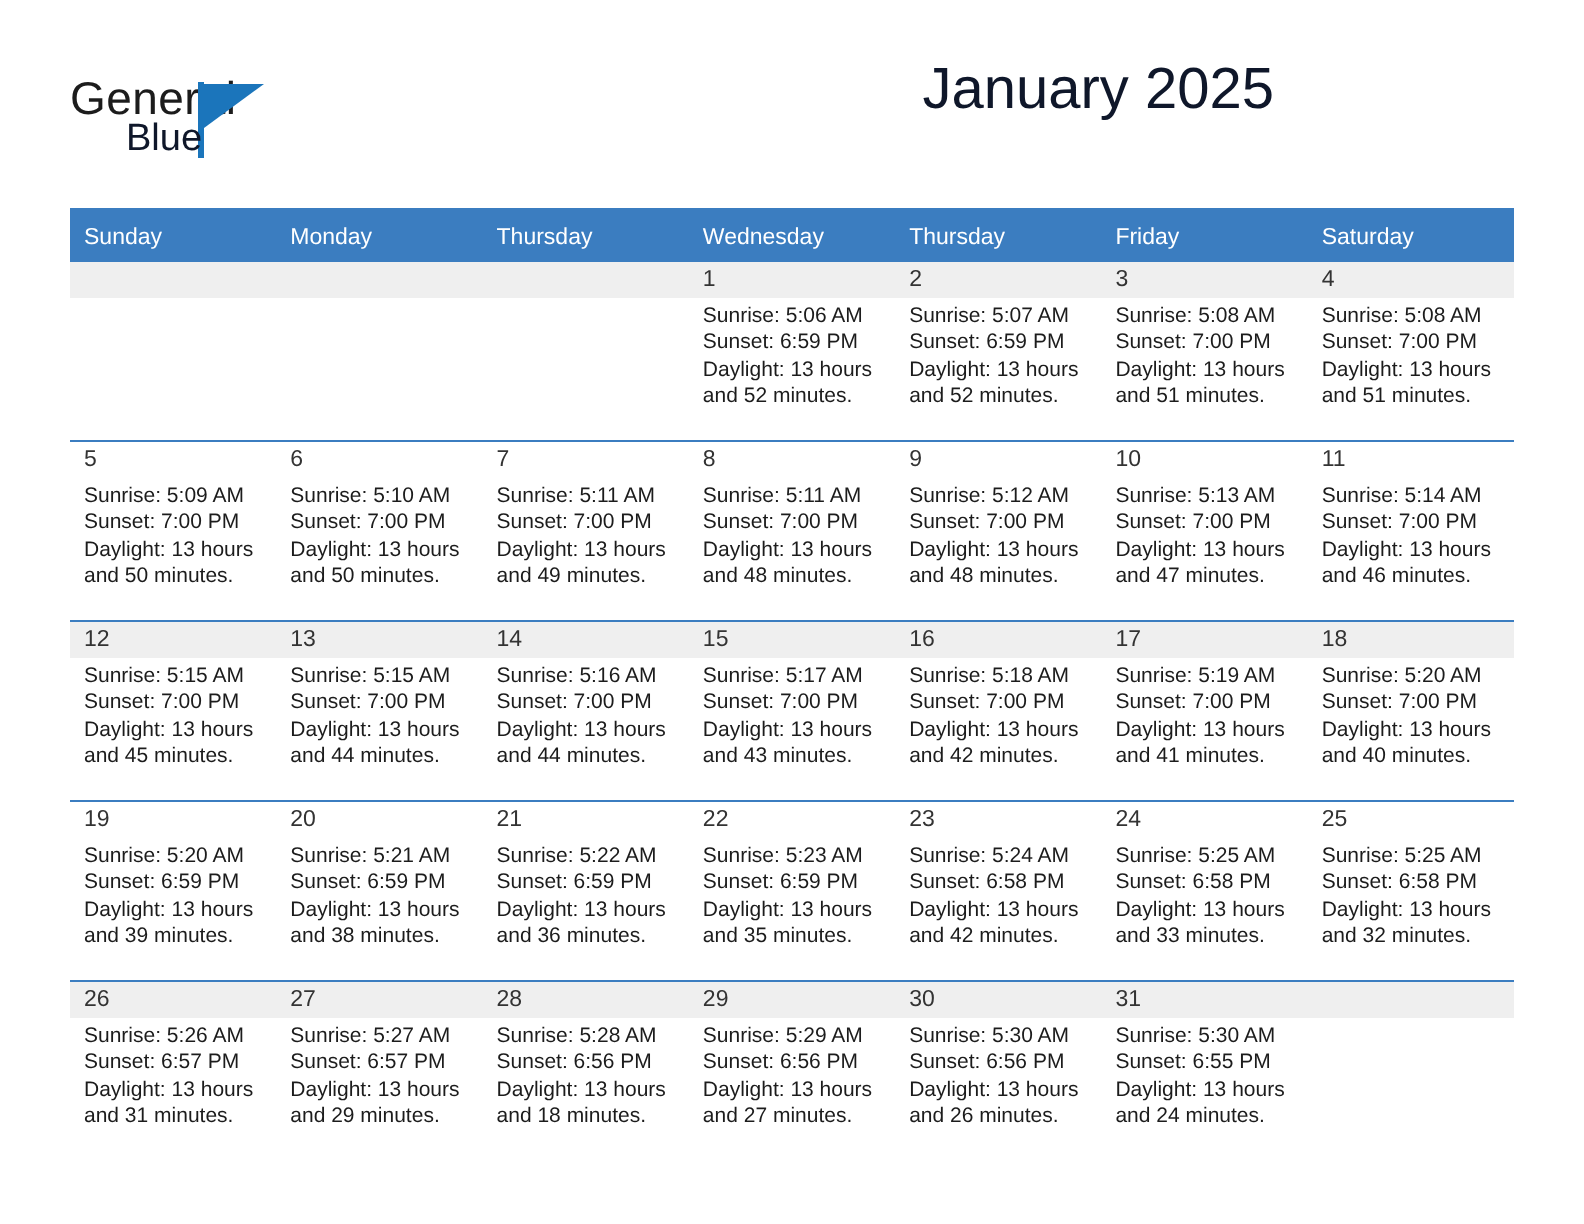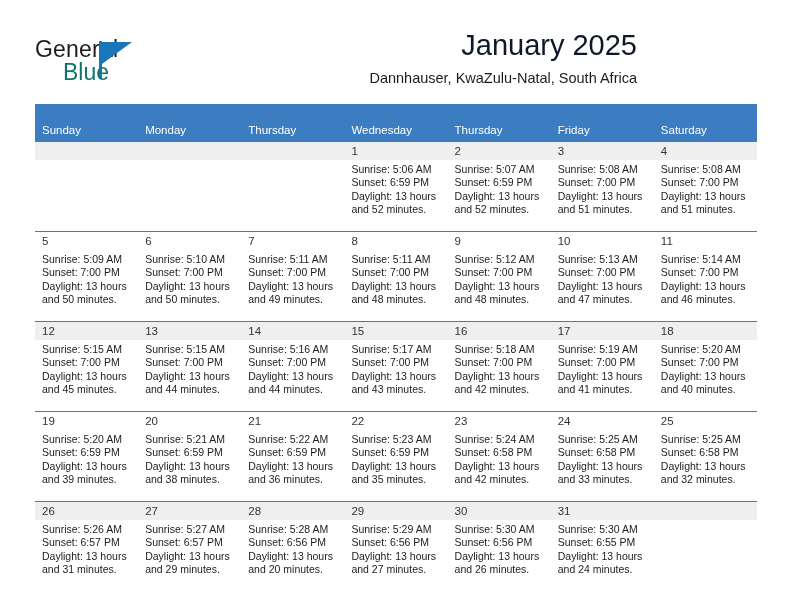--- a/index.html
+++ b/index.html
@@ -42,22 +42,22 @@
     top: 0;
     font-size: 23px;
     letter-spacing: 0.2px;
     color: #1c1c1c;
     font-family: "Liberation Sans", sans-serif;
   }
   .brand-blue {
     position: absolute;
     left: 28px;
     top: 23px;
-    font-size: 23px;
-    color: #0f766e;
+    font-size: 19px;
+    color: #0f172a;
     font-family: "Liberation Sans", sans-serif;
   }
   .brand-flag {
     position: absolute;
     left: 67px;
     top: 6px;
     width: 0;
     height: 0;
     border-left: 30px solid #1b75bb;
     border-bottom: 22px solid transparent;
@@ -99,21 +99,21 @@
     width: 722px;
     border-collapse: collapse;
     table-layout: fixed;
   }
   .calendar th {
     background: #3b7dc0;
     color: #ffffff;
     font-size: 11.5px;
     font-weight: normal;
     text-align: left;
-    padding: 20px 0 5px 7px;
+    padding: 9px 0 5px 7px;
     height: 12px;
     border: none;
   }
   .calendar td {
     vertical-align: top;
     padding: 0;
     height: 90px;
     border: none;
     position: relative;
   }
@@ -165,21 +165,20 @@
 
     <div class="brand">
       <span class="brand-general">General</span>
       <span class="brand-pole"></span>
       <span class="brand-flag"></span>
       <span class="brand-blue">Blue</span>
     </div>
 
     <div class="title-block">
       <div class="cal-title">January 2025</div>
-      <div class="cal-subtitle">Dannhauser, KwaZulu-Natal, South Africa</div>
     </div>
 
   </div>
 
   <table class="calendar">
     <thead>
       <tr>
         <th>Sunday</th>
         <th>Monday</th>
         <th>Thursday</th>
@@ -511,21 +510,21 @@
               </div>
             </div>
           </td>
           <td>
             <div class="cell-inner">
               <div class="daynum-bar">28</div>
               <div class="details">
                 <div>Sunrise: 5:28 AM</div>
                 <div>Sunset: 6:56 PM</div>
                 <div>Daylight: 13 hours</div>
-                <div>and 20 minutes.</div>
+                <div>and 18 minutes.</div>
               </div>
             </div>
           </td>
           <td>
             <div class="cell-inner">
               <div class="daynum-bar">29</div>
               <div class="details">
                 <div>Sunrise: 5:29 AM</div>
                 <div>Sunset: 6:56 PM</div>
                 <div>Daylight: 13 hours</div>

